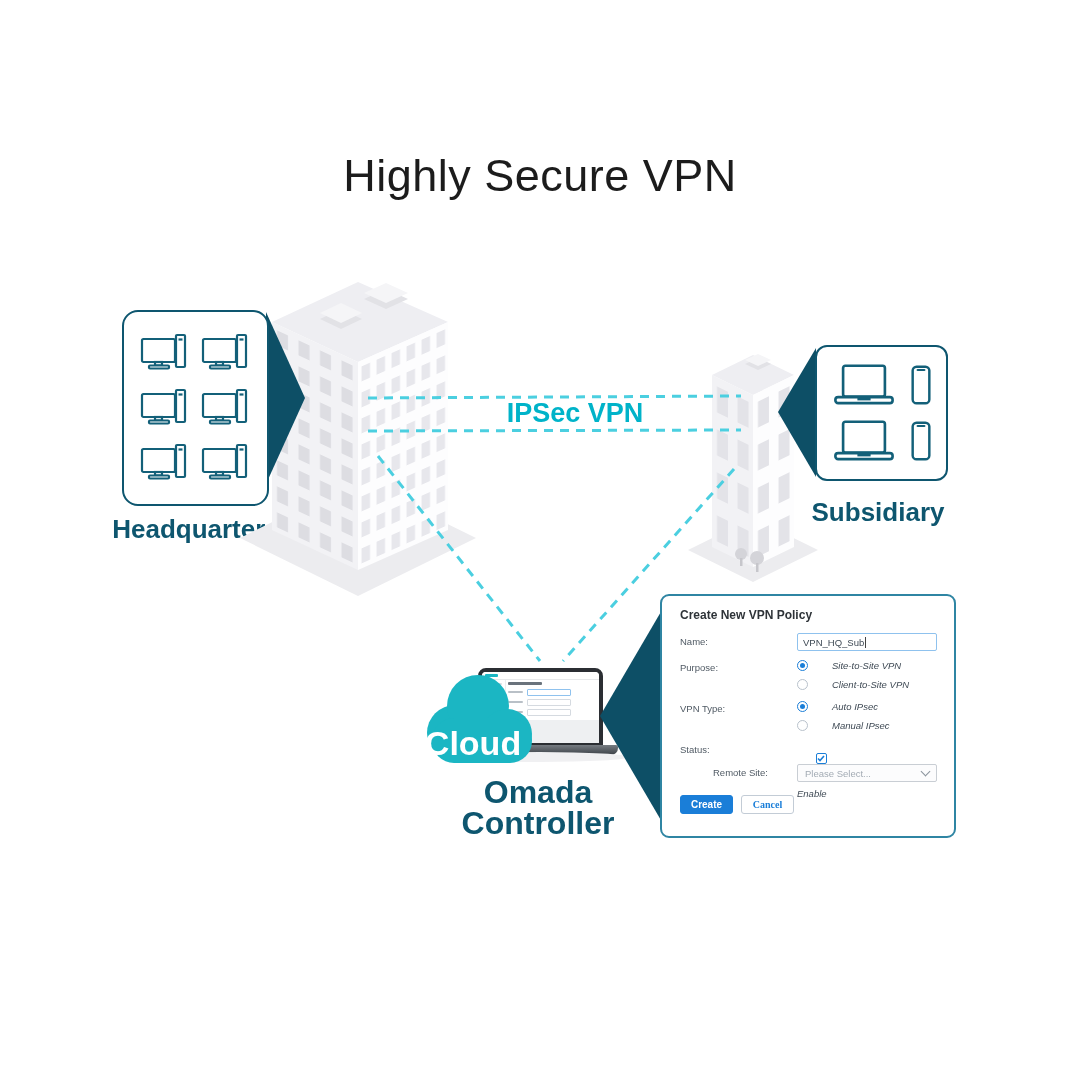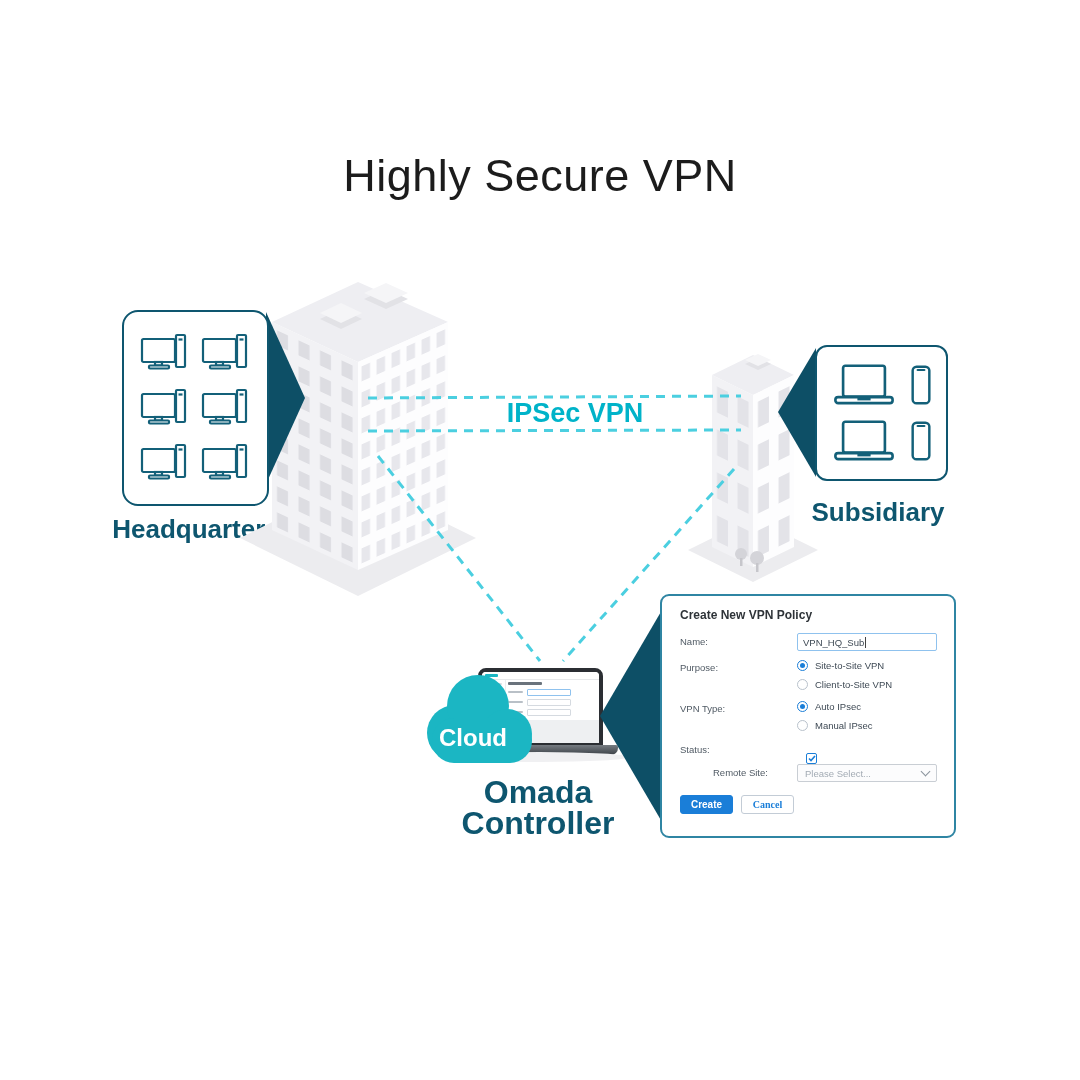--- a/index.html
+++ b/index.html
@@ -40,37 +40,37 @@
   .mini-nav.active{background:#1bb6c3;}
   #mini-main{left:26px;top:10px;width:88px;height:36px;}
   .mini-row{display:flex;align-items:center;margin-bottom:3px;}
   .mini-lab{width:15px;height:2px;background:#b9c0c7;margin-right:4px;border-radius:1px;}
   .mini-field{width:42px;height:5px;border:1px solid #d5dae0;border-radius:1px;background:#fff;}
   .mini-field.focus{border-color:#8fc2ee;}
   #mini-head{width:34px;height:2.5px;background:#6a737c;margin-bottom:4px;border-radius:1px;}
   #mini-btn{width:13px;height:5px;background:#1a7ed8;border-radius:1px;margin-top:1px;}
   #mini-gray{left:0;top:48px;width:117px;height:24px;background:#eef0f2;}
   #cloud-label{left:408px;top:724px;width:130px;text-align:center;font-weight:700;
-               font-size:24px;color:#fff;z-index:4;}
+               font-size:34px;color:#fff;z-index:4;}
   
   #dialog{left:660px;top:594px;width:296px;height:244px;background:#fff;
           border:2px solid #2f85a3;border-radius:9px;z-index:5;box-sizing:border-box;
           font-size:9.5px;color:#505a64;}
   #dialog-title{left:18px;top:12px;font-size:12px;font-weight:700;color:#2e3338;}
   .f-label{left:18px;}
   .f-ctrl{left:135px;}
   #name-input{top:37px;width:140px;height:17px;border:1px solid #8fc2ee;border-radius:2px;
               background:#fff;display:flex;align-items:center;padding:8px 5px;box-sizing:border-box;
               color:#3f4a55;}
   #name-cursor{width:1px;height:11px;background:#444;margin-left:1px;}
   .radio{width:11px;height:11px;border-radius:50%;box-sizing:border-box;background:#fff;}
   .radio.sel{border:1.5px solid #1a7ed8;display:flex;align-items:center;justify-content:center;}
   .radio.sel::after{content:"";width:5px;height:5px;border-radius:50%;background:#1a7ed8;}
   .radio.unsel{border:1.5px solid #b9c2cc;}
-  .opt{display:flex;align-items:center;gap:7px;color:#3f4a55;}
+  .opt{display:flex;align-items:flex-end;gap:24px;color:#3f4a55;font-style:italic;}
   #checkbox{width:11px;height:11px;border:1.5px solid #1a7ed8;border-radius:2px;box-sizing:border-box;
             display:flex;align-items:center;justify-content:center;background:#fff;}
   #select{top:168px;width:140px;height:18px;border:1px solid #c9ced4;border-radius:2px;
           background:#fcfcfd;display:flex;align-items:center;justify-content:space-between;
           padding:0 7px;box-sizing:border-box;color:#a3abb4;}
   #chevron{width:6px;height:6px;border-right:1.5px solid #8a939c;border-bottom:1.5px solid #8a939c;
            transform:rotate(45deg);margin-top:-3px;}
   .btn{top:199px;height:19px;border-radius:3px;font-size:10px;font-weight:700;
        display:flex;align-items:center;justify-content:center;box-sizing:border-box;}
   #create-btn{left:18px;width:53px;background:#1a7ed8;color:#fff;border:1px solid #1a7ed8;}

